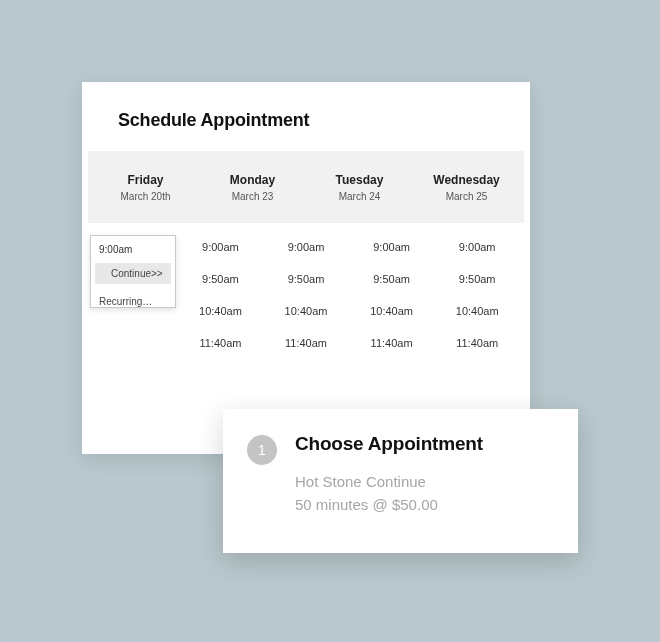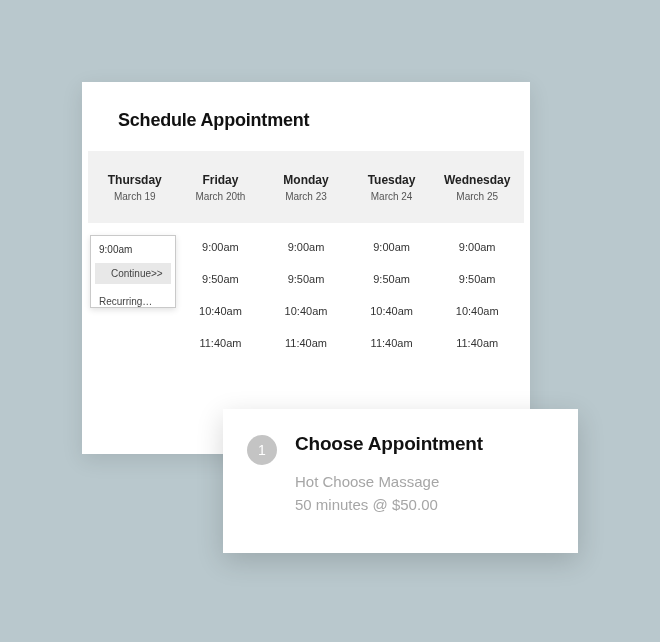--- a/index.html
+++ b/index.html
@@ -149,24 +149,20 @@
   }
 </style>
 </head>
 <body>
 
 <div class="card">
   <div class="title">Schedule Appointment</div>
 
   <div class="header-row">
     <div class="day-head">
-      <div class="day-name">Thursday</div>
-      <div class="day-date">March 19</div>
-    </div>
-    <div class="day-head">
       <div class="day-name">Friday</div>
       <div class="day-date">March 20th</div>
     </div>
     <div class="day-head">
       <div class="day-name">Monday</div>
       <div class="day-date">March 23</div>
     </div>
     <div class="day-head">
       <div class="day-name">Tuesday</div>
       <div class="day-date">March 24</div>
@@ -216,17 +212,17 @@
       <div class="slot">11:40am</div>
     </div>
   </div>
 </div>
 
 <div class="choose-card">
   <div class="step-badge">1</div>
   <div class="choose-body">
     <div class="choose-title">Choose Appointment</div>
     <div class="choose-sub">
-      <div>Hot Choose Massage</div>
+      <div>Hot Stone Continue</div>
       <div>50 minutes @ $50.00</div>
     </div>
   </div>
 </div>
 
 </body></html>

